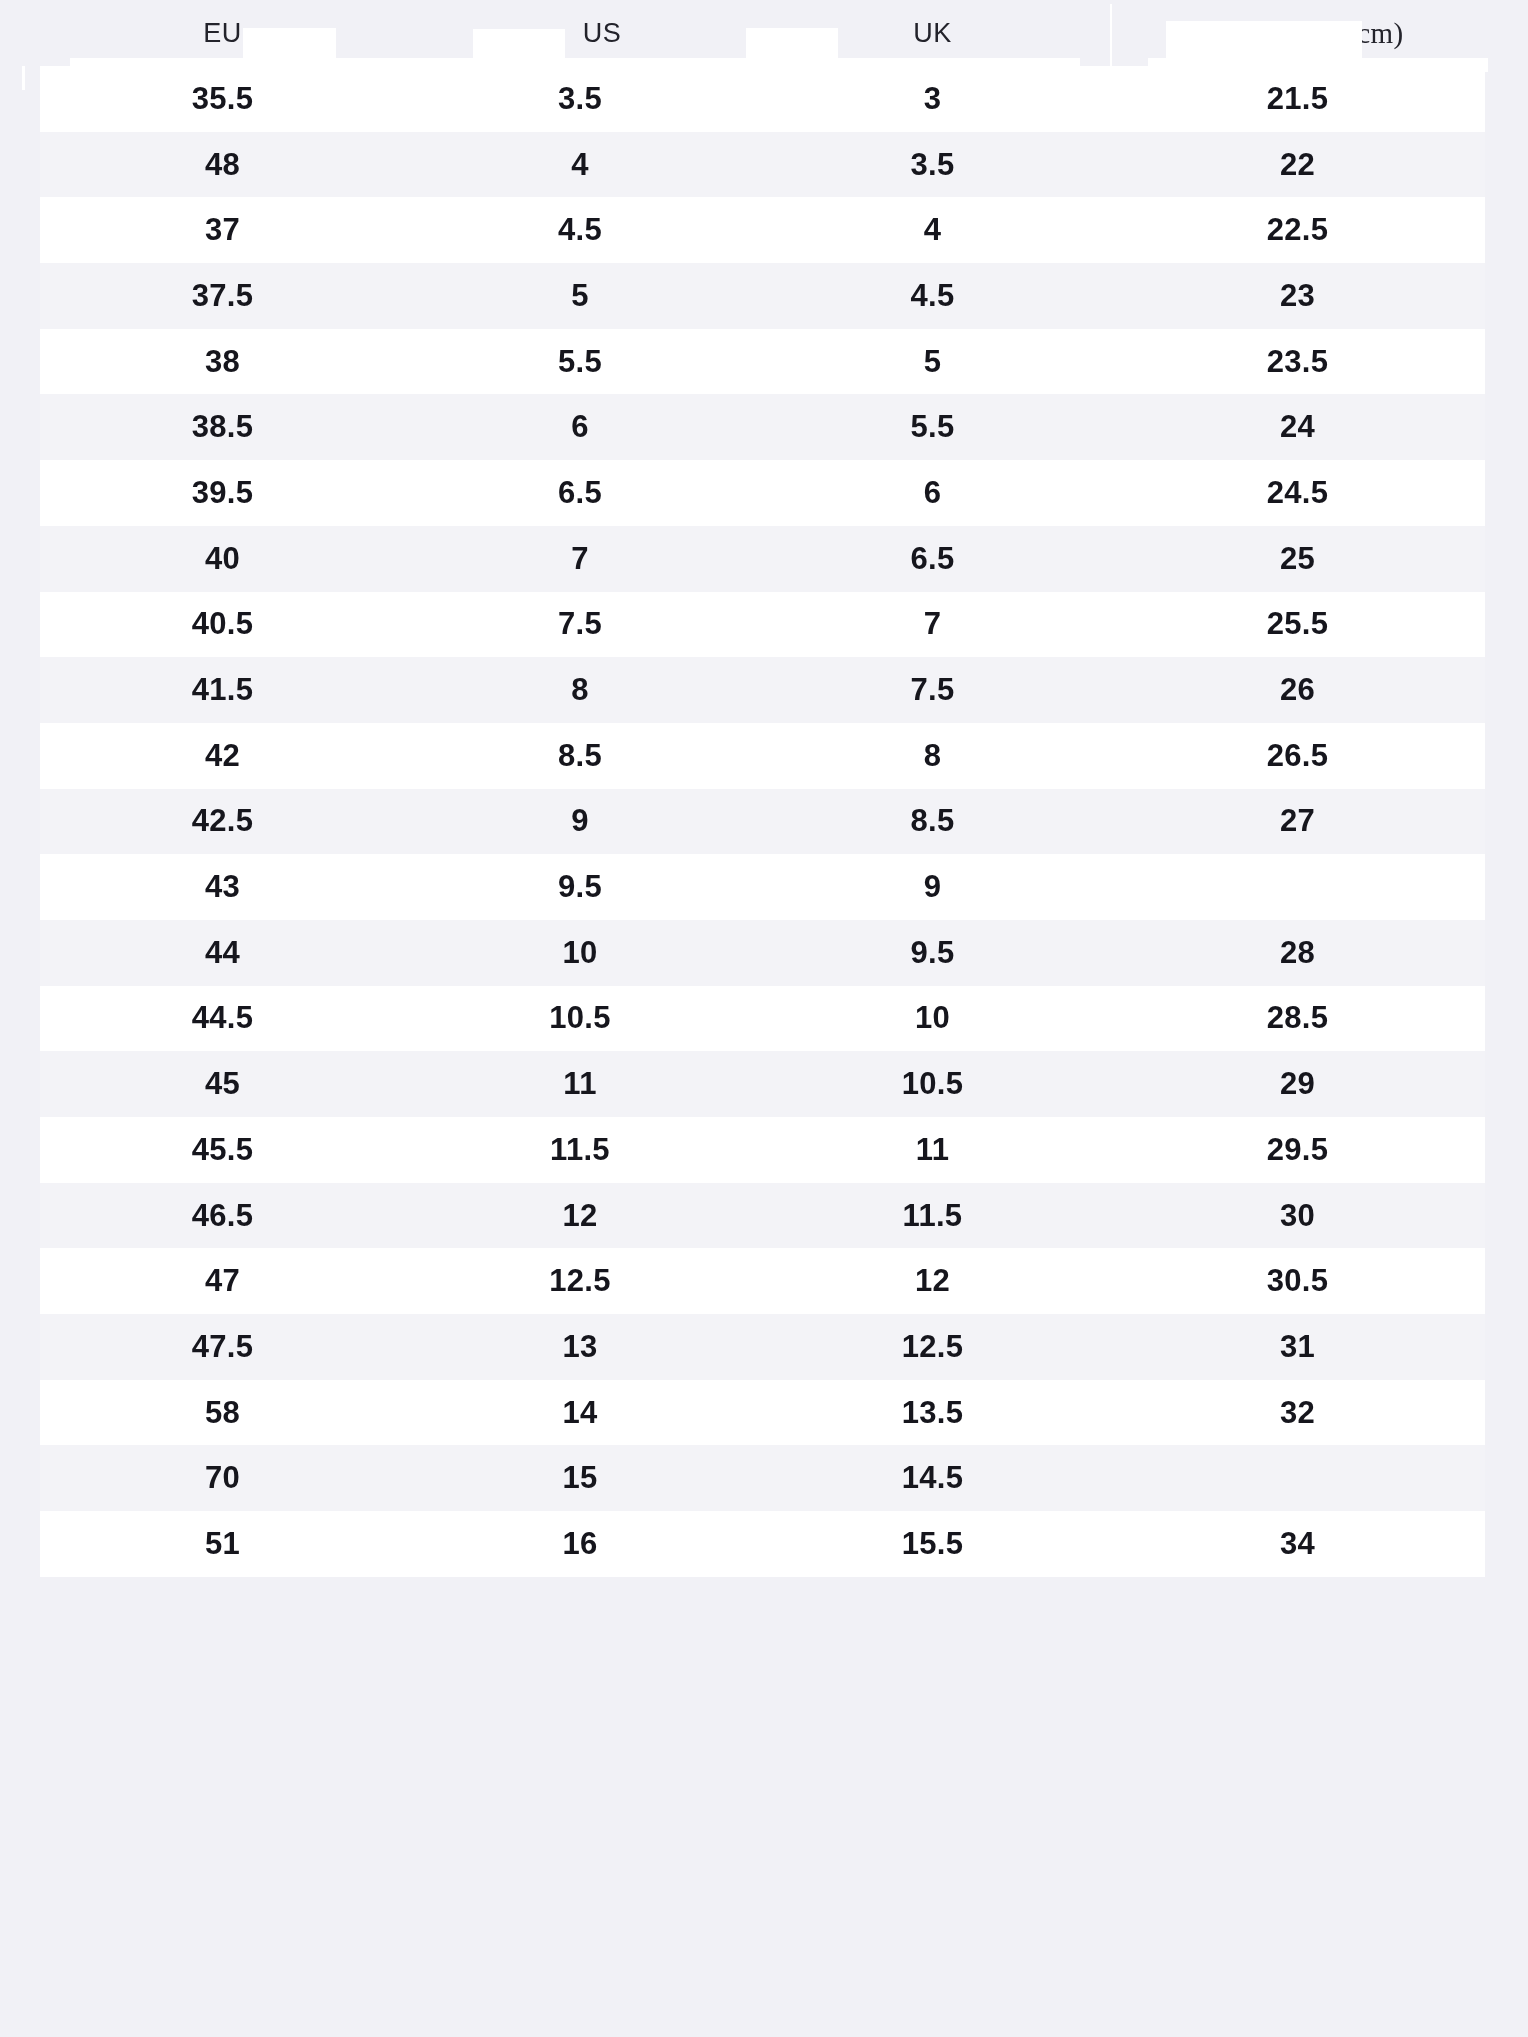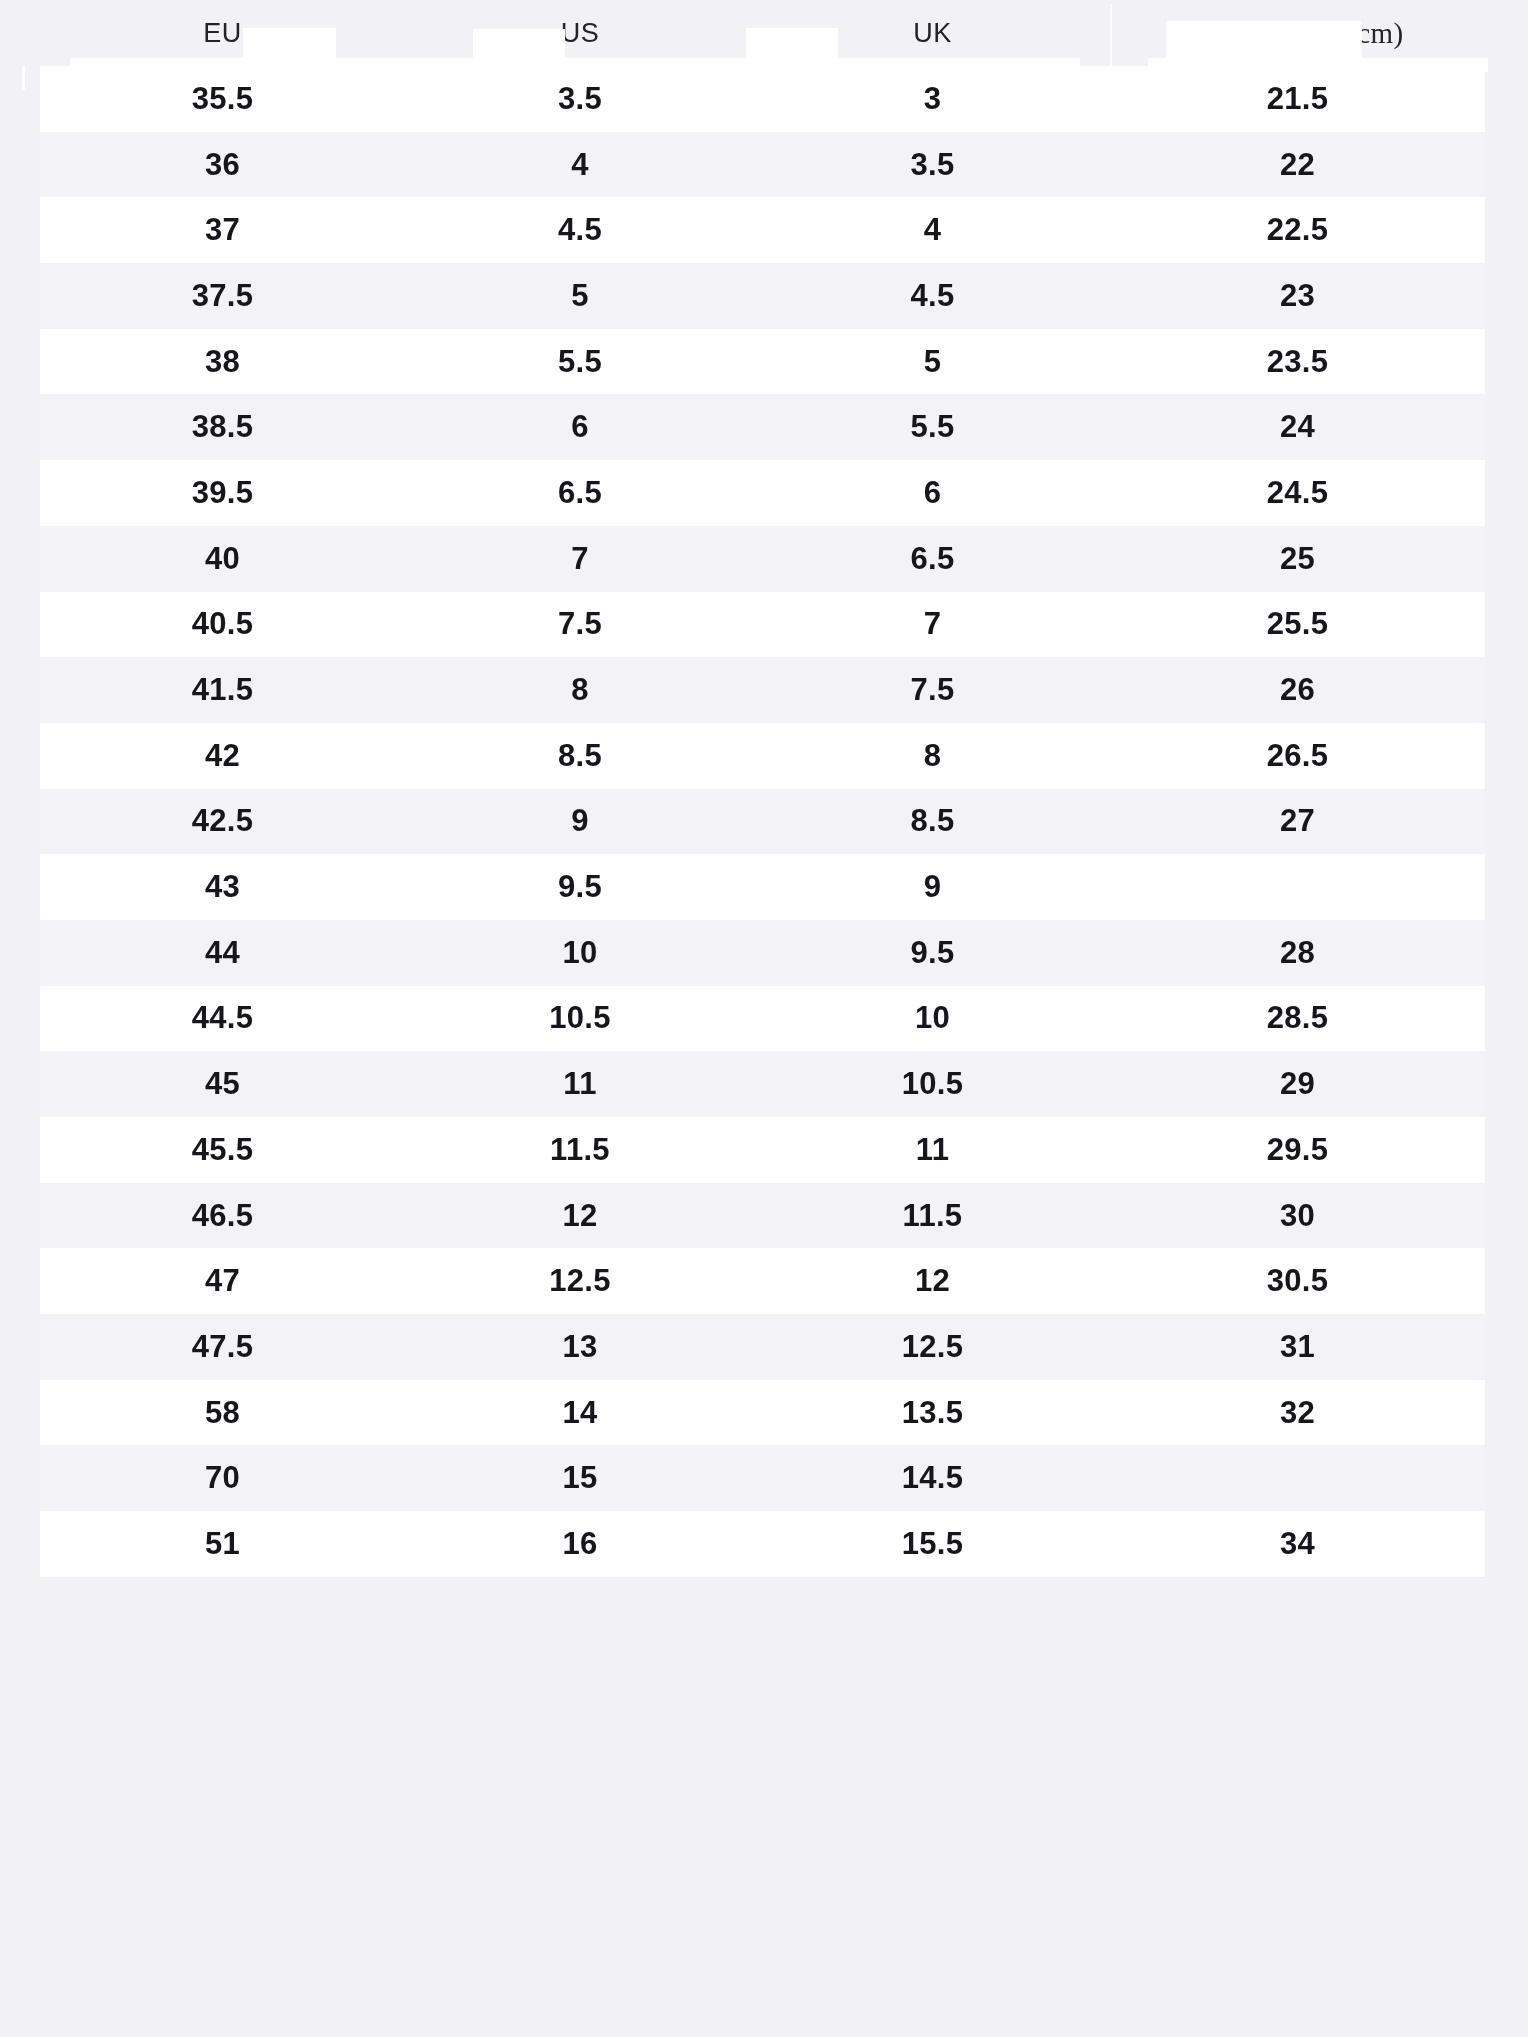--- a/index.html
+++ b/index.html
@@ -60,21 +60,21 @@
     align-items: center;
     justify-content: center;
     color: #23232b;
     font-size: 27px;
     font-weight: 400;
     letter-spacing: 0.5px;
     white-space: nowrap;
   }
 
   .th-eu  { left:   40px; width: 365px; }
-  .th-us  { left:  405px; width: 350px; text-align: right; }
+  .th-us  { left:  427px; width: 350px; text-align: right; }
   .th-uk  { left:  755px; width: 355px; }
   .th-fl  { left: 1110px; width: 375px;
             font-family: "Liberation Serif", serif;
             font-size: 29px; }
 
   
   .header-divider {
     position: absolute;
     left: 1110px;
     top: 4px;
@@ -188,21 +188,21 @@
   <div class="tbody" id="tbody">
       <div class="row odd">
         <div class="band"></div>
         <div class="cell c-eu">35.5</div>
         <div class="cell c-us">3.5</div>
         <div class="cell c-uk">3</div>
         <div class="cell c-fl">21.5</div>
       </div>
       <div class="row even">
         <div class="band"></div>
-        <div class="cell c-eu">36</div>
+        <div class="cell c-eu">48</div>
         <div class="cell c-us">4</div>
         <div class="cell c-uk">3.5</div>
         <div class="cell c-fl">22</div>
       </div>
       <div class="row odd">
         <div class="band"></div>
         <div class="cell c-eu">37</div>
         <div class="cell c-us">4.5</div>
         <div class="cell c-uk">4</div>
         <div class="cell c-fl">22.5</div>

